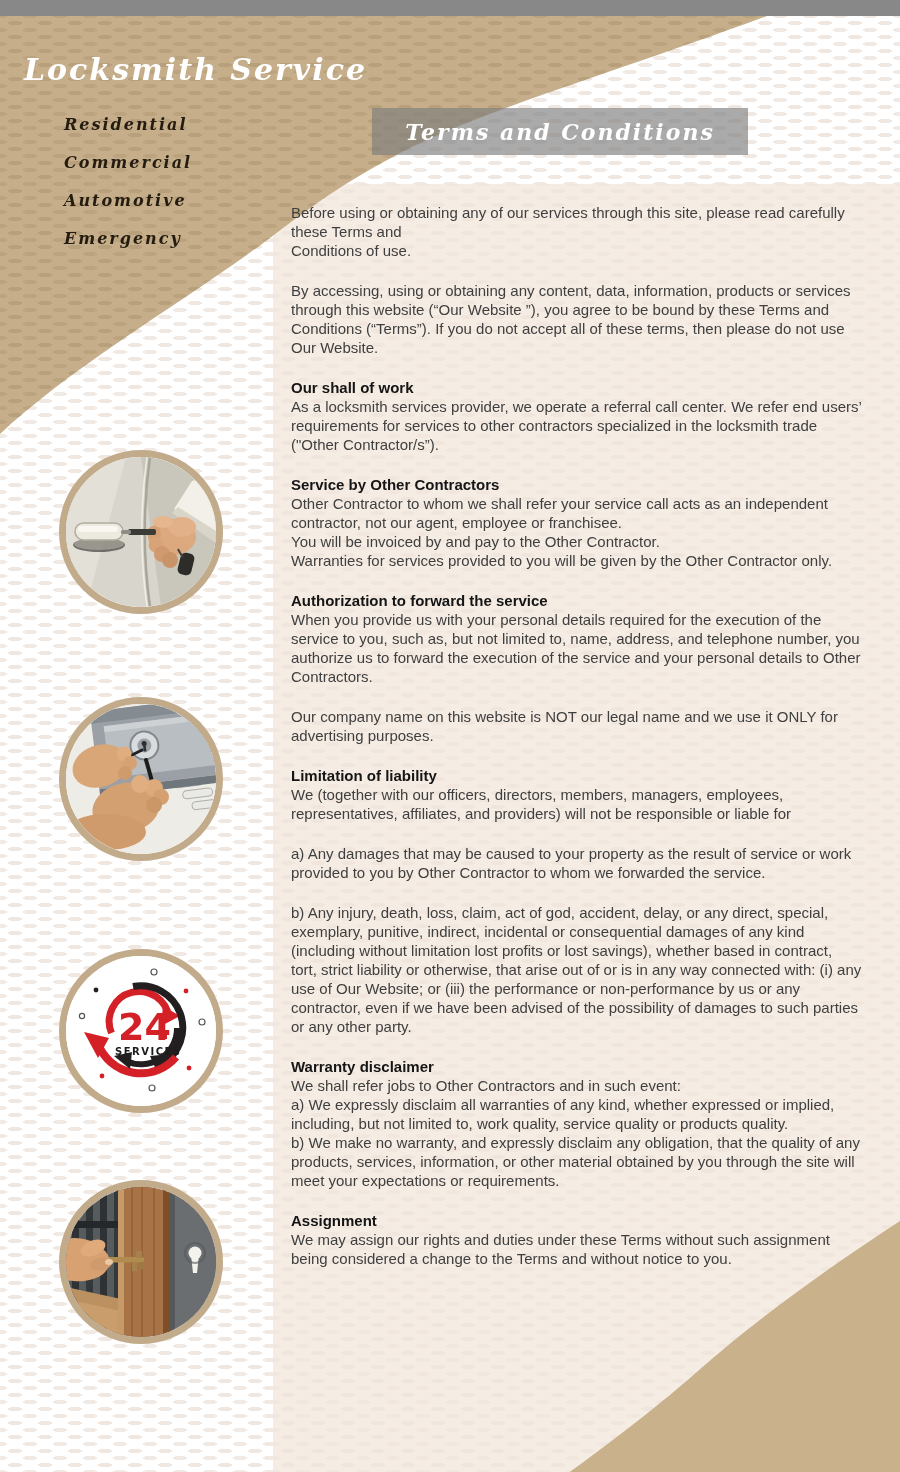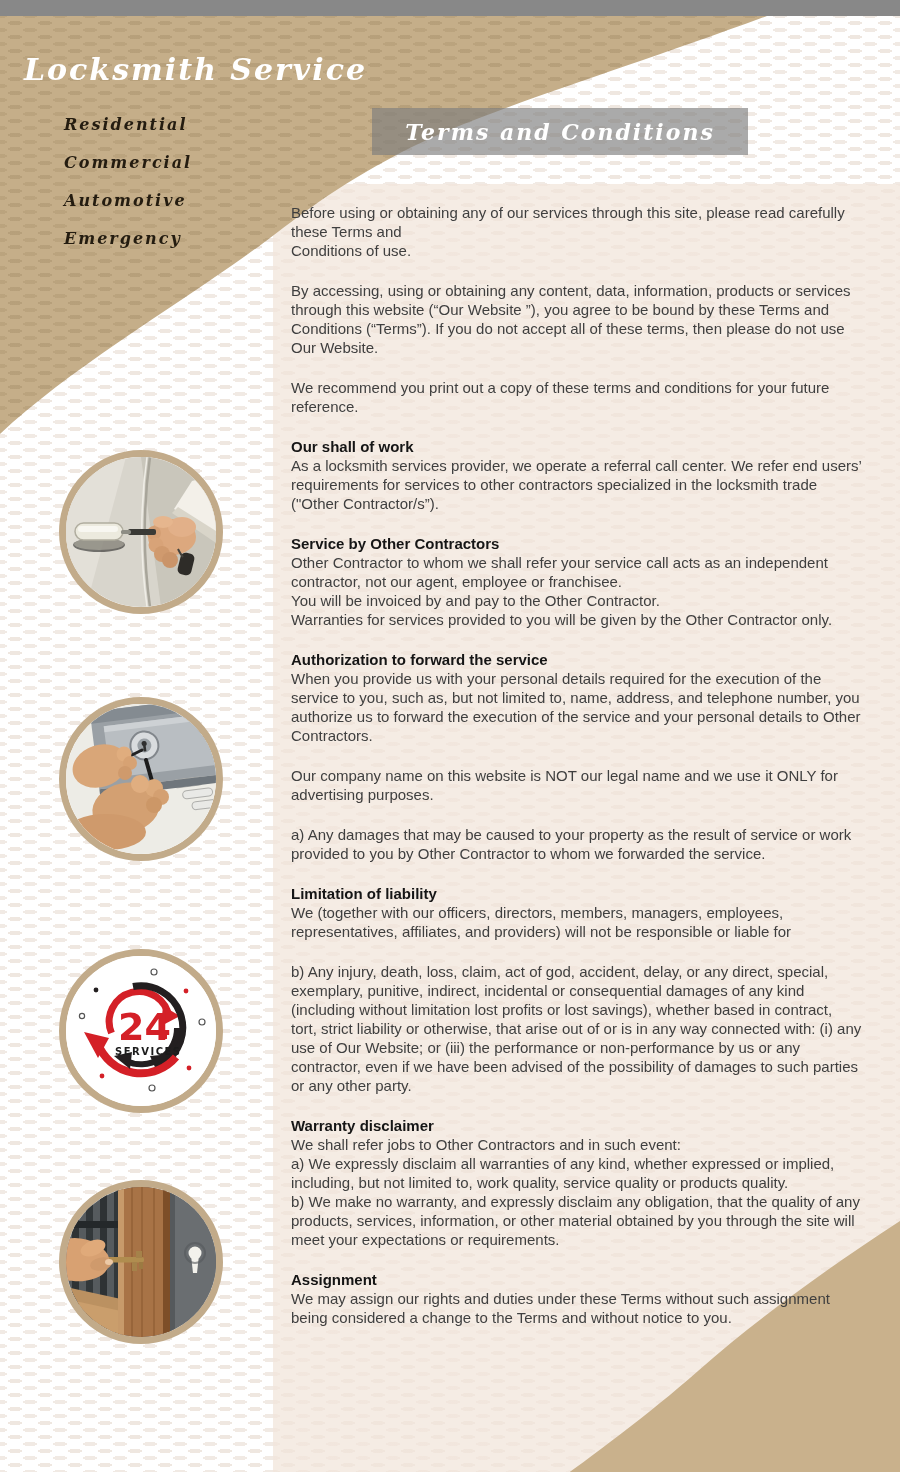--- a/index.html
+++ b/index.html
@@ -224,45 +224,42 @@
 
   <div class="content">
     <div class="sec">
       <div class="ptext">Before using or obtaining any of our services through this site, please read carefully these Terms and
 Conditions of use.</div>
     </div>
     <div class="sec">
       <div class="ptext">By accessing, using or obtaining any content, data, information, products or services through this website (“Our Website ”), you agree to be bound by these Terms and Conditions (“Terms”). If you do not accept all of these terms, then please do not use Our Website.</div>
     </div>
     <div class="sec">
-      <div class="ptext">We recommend you print out a copy of these terms and conditions for your future reference.</div>
-    </div>
-    <div class="sec">
       <div class="h">Our shall of work</div>
       <div class="ptext">As a locksmith services provider, we operate a referral call center. We refer end users’ requirements for services to other contractors specialized in the locksmith trade ("Other Contractor/s”).</div>
     </div>
     <div class="sec">
       <div class="h">Service by Other Contractors</div>
       <div class="ptext">Other Contractor to whom we shall refer your service call acts as an independent contractor, not our agent, employee or franchisee.
 You will be invoiced by and pay to the Other Contractor.
 Warranties for services provided to you will be given by the Other Contractor only.</div>
     </div>
     <div class="sec">
       <div class="h">Authorization to forward the service</div>
       <div class="ptext">When you provide us with your personal details required for the execution of the service to you, such as, but not limited to, name, address, and telephone number, you authorize us to forward the execution of the service and your personal details to Other Contractors.</div>
     </div>
     <div class="sec">
       <div class="ptext">Our company name on this website is NOT our legal name and we use it ONLY for advertising purposes.</div>
     </div>
     <div class="sec">
-      <div class="ptext">a) Any damages that may be caused to your property as the result of service or work provided to you by Other Contractor to whom we forwarded the service.</div>
-    </div>
-    <div class="sec">
       <div class="h">Limitation of liability</div>
       <div class="ptext">We (together with our officers, directors, members, managers, employees, representatives, affiliates, and providers) will not be responsible or liable for</div>
+    </div>
+    <div class="sec">
+      <div class="ptext">a) Any damages that may be caused to your property as the result of service or work provided to you by Other Contractor to whom we forwarded the service.</div>
     </div>
     <div class="sec">
       <div class="ptext">b) Any injury, death, loss, claim, act of god, accident, delay, or any direct, special, exemplary, punitive, indirect, incidental or consequential damages of any kind (including without limitation lost profits or lost savings), whether based in contract, tort, strict liability or otherwise, that arise out of or is in any way connected with: (i) any use of Our Website; or (iii) the performance or non-performance by us or any contractor, even if we have been advised of the possibility of damages to such parties or any other party.</div>
     </div>
     <div class="sec">
       <div class="h">Warranty disclaimer</div>
       <div class="ptext">We shall refer jobs to Other Contractors and in such event:
 a) We expressly disclaim all warranties of any kind, whether expressed or implied, including, but not limited to, work quality, service quality or products quality.
 b) We make no warranty, and expressly disclaim any obligation, that the quality of any products, services, information, or other material obtained by you through the site will meet your expectations or requirements.</div>
     </div>

